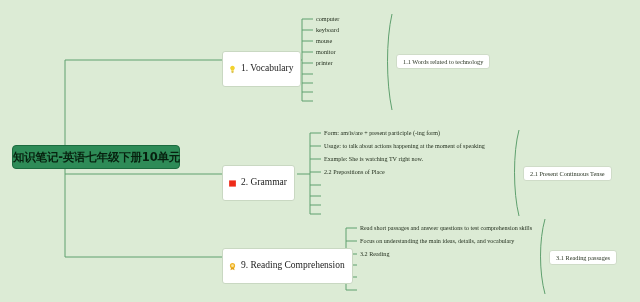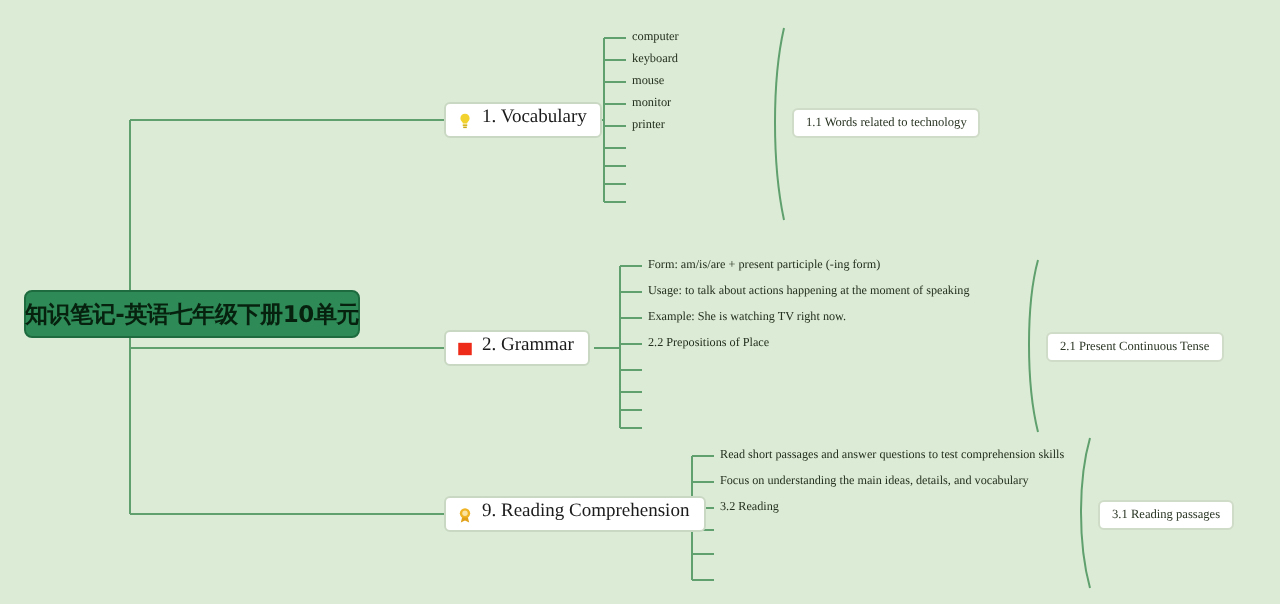--- a/index.html
+++ b/index.html
@@ -30,37 +30,37 @@
     left: 12px;
     top: 145px;
     width: 168px;
     height: 24px;
     box-sizing: border-box;
     background: #2e8b57;
     border: 1px solid #1d6b3f;
     border-radius: 4px;
     display: flex;
     align-items: center;
-    justify-content: center;
+    justify-content: flex-start;
     color: #07210f;
     font-weight: bold;
     font-size: 11.5px;
     letter-spacing: -0.2px;
     font-family: "DejaVu Sans", "Liberation Sans", sans-serif;
     white-space: nowrap;
   }
 
   
   .branch-node {
     position: absolute;
     box-sizing: border-box;
     background: #ffffff;
     border: 1px solid #c9d8c2;
     border-radius: 3px;
-    height: 18px;
+    height: 36px;
     display: flex;
     align-items: center;
     padding: 0 7px 0 5px;
     gap: 4px;
     font-size: 9.5px;
     color: #1b1b1b;
     white-space: nowrap;
   }
   .branch-node .blabel { line-height: 1; }
 

